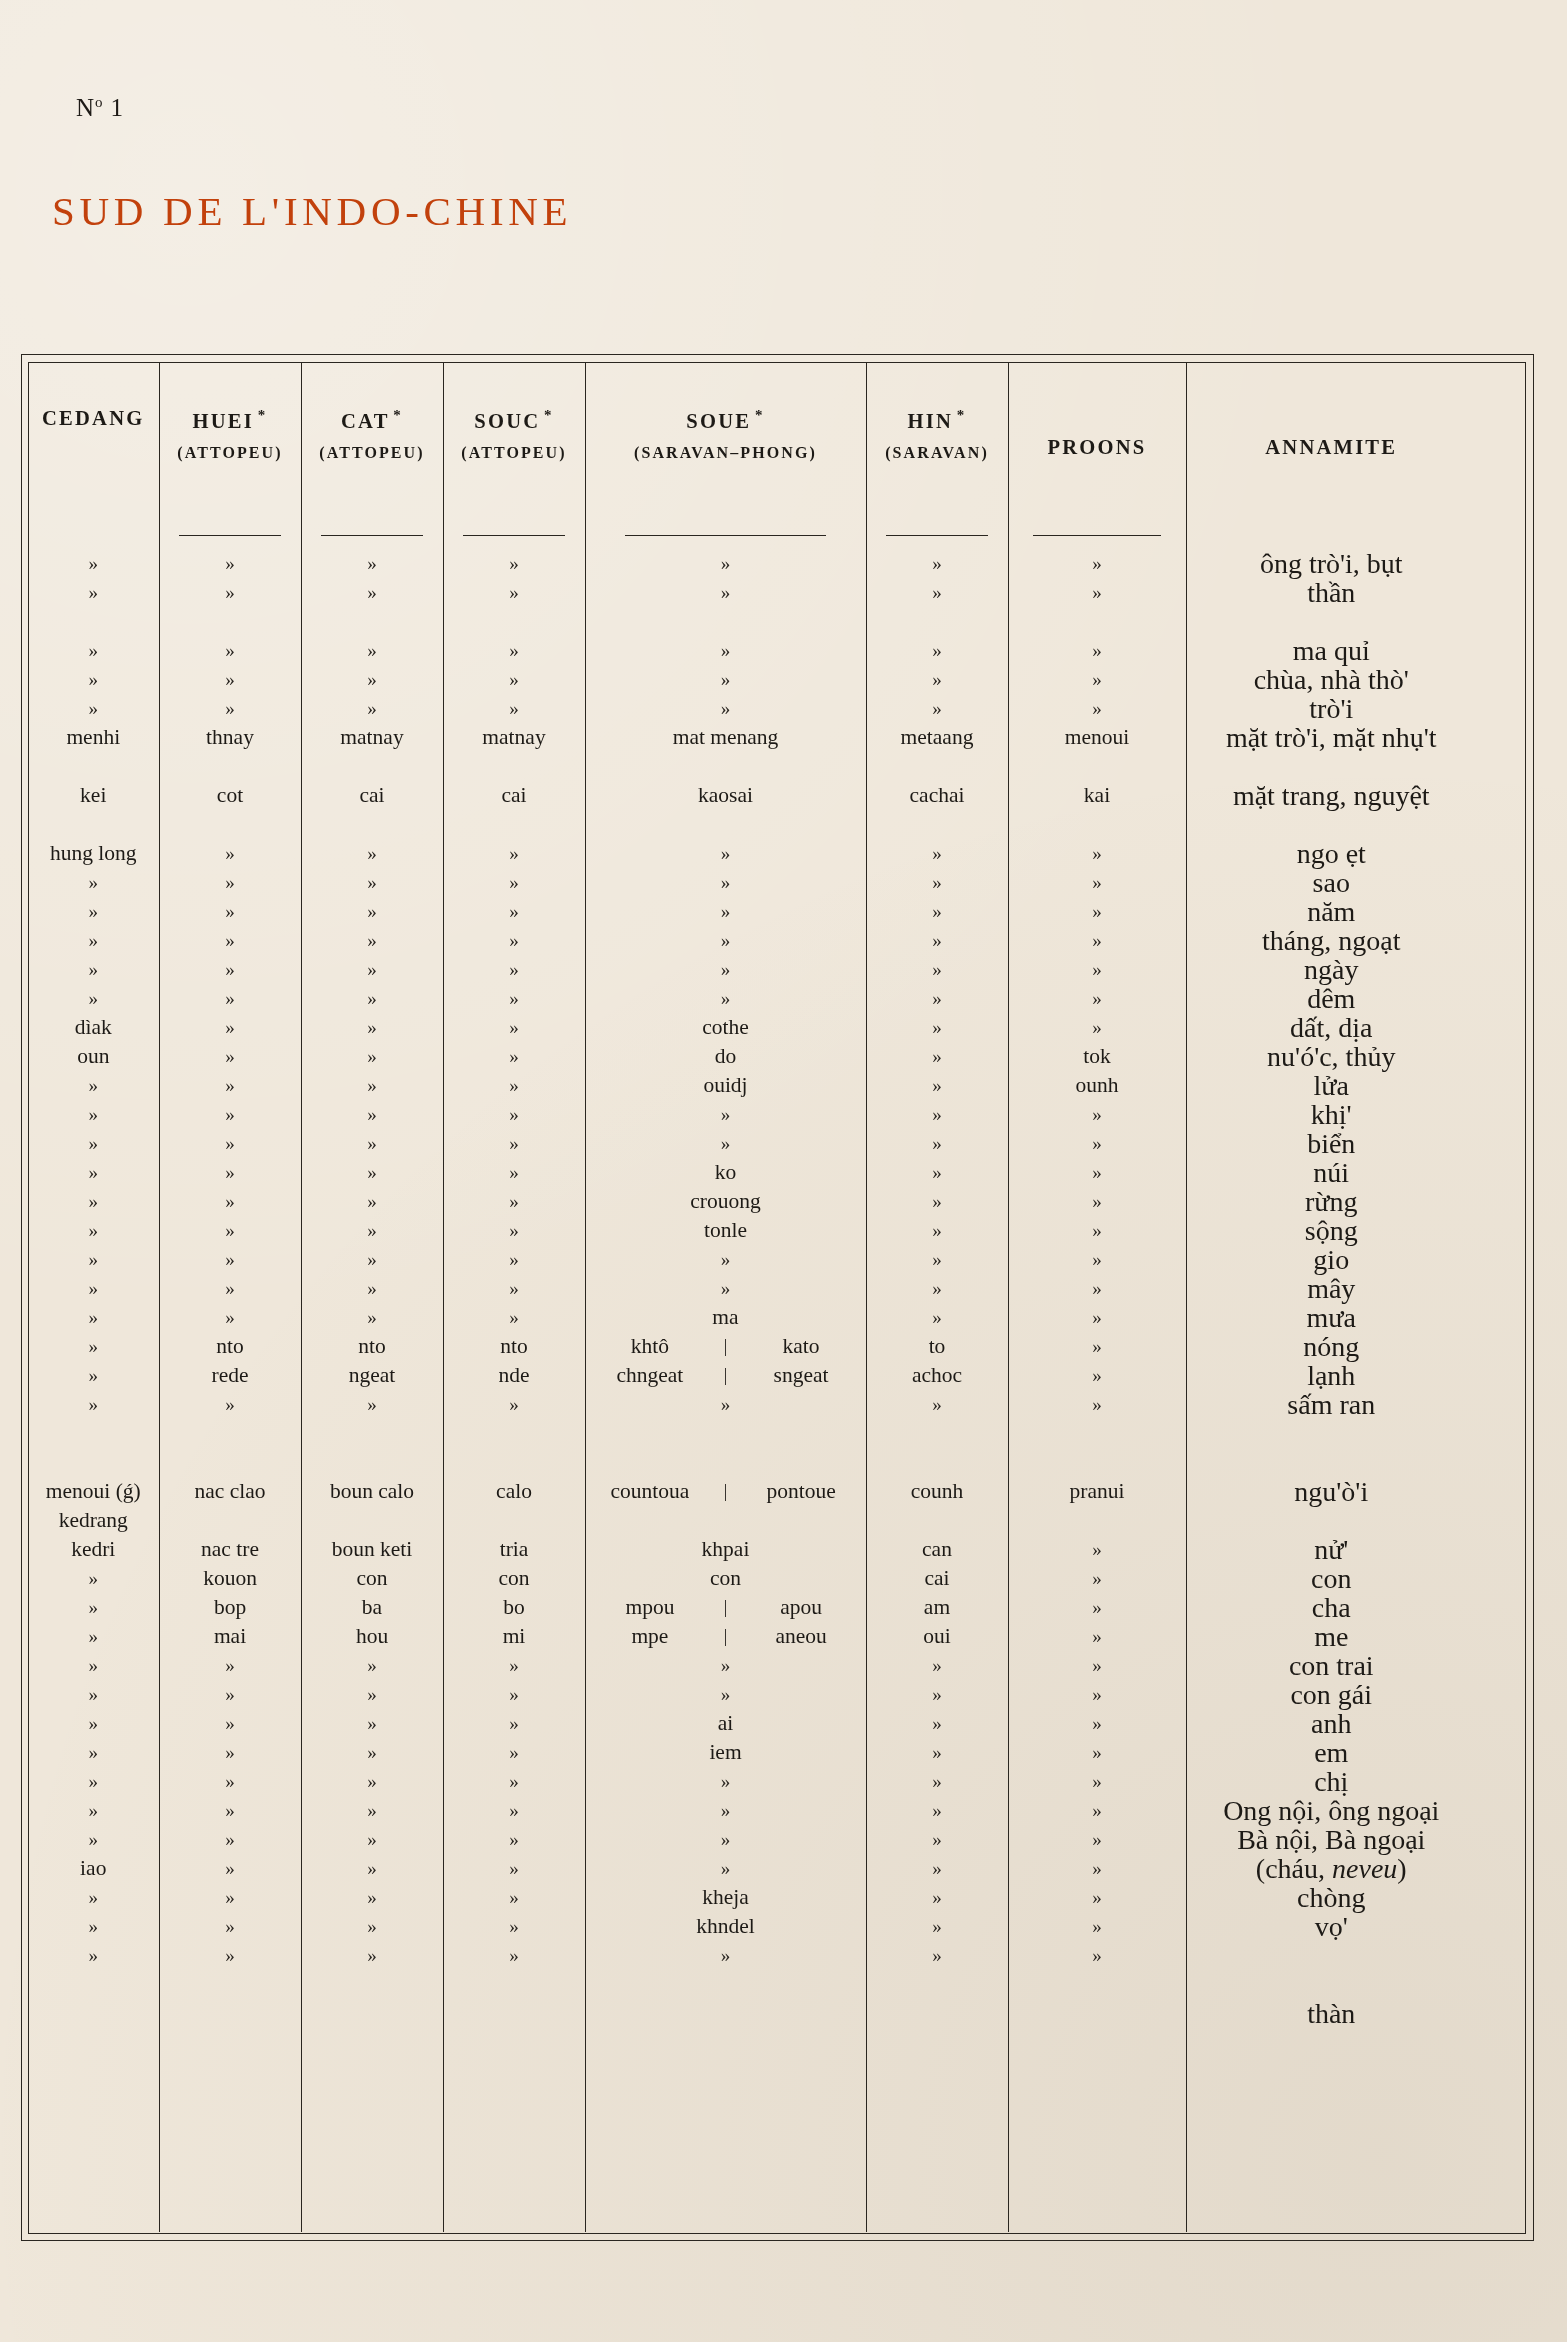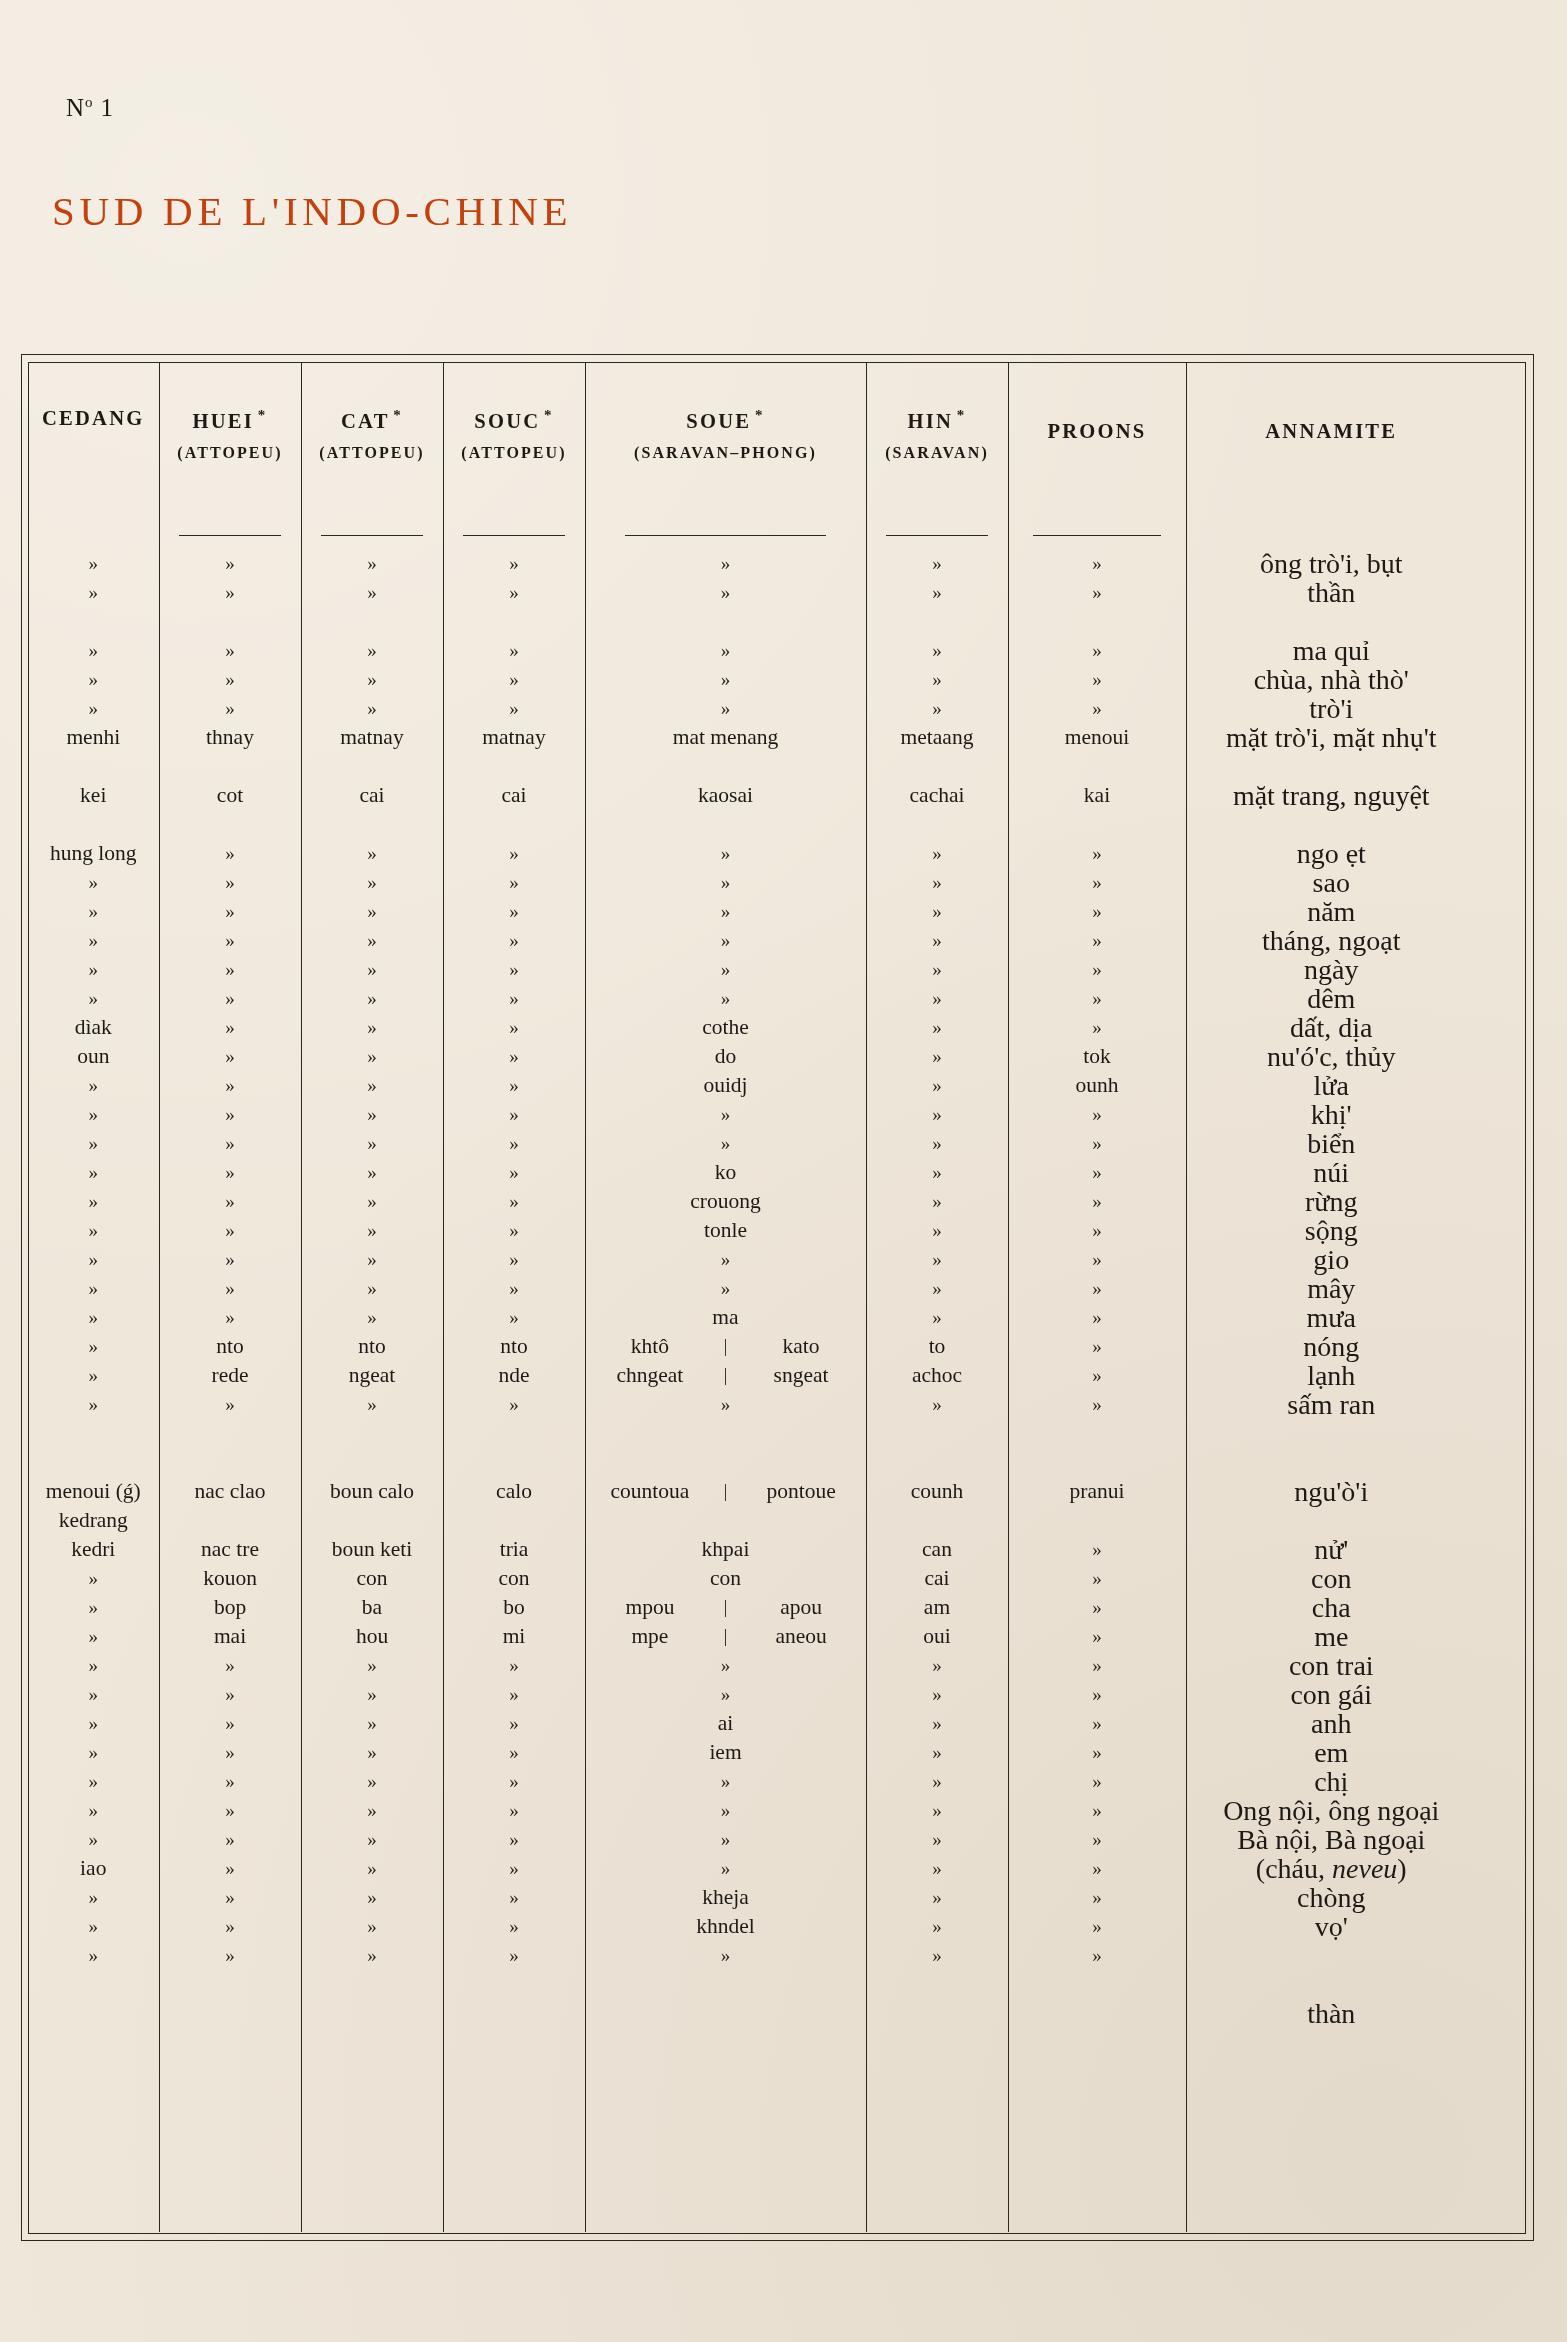--- a/index.html
+++ b/index.html
@@ -24,21 +24,21 @@
     position: absolute;
     inset: 0;
     pointer-events: none;
     background:
       radial-gradient(circle at 12% 8%, rgba(255,255,255,0.30), rgba(255,255,255,0) 45%),
       radial-gradient(circle at 88% 92%, rgba(120,100,70,0.10), rgba(255,255,255,0) 55%);
   }
 
   .folio {
     position: absolute;
-    left: 66px;
+    left: 76px;
     top: 94px;
     font-size: 25px;
     letter-spacing: 0.9px;
     font-family: "Liberation Serif", serif;
   }
   .folio sup {
     font-size: 15px;
     vertical-align: super;
   }
 
@@ -124,21 +124,21 @@
     font-size: 16px;
     letter-spacing: 2.1px;
     display: block;
     margin-top: 11.2px;
   }
   .hdr .inner {
     position: absolute;
     left: 0; right: 0;
     top: 45px;
   }
-  .hdr.mid .inner { top: 58px; }
+  .hdr.mid .inner { top: 74px; }
   .hdr .rule {
     position: absolute;
     left: 14%;
     right: 14%;
     bottom: 13px;
     border-top: 1.9px solid #2a2620;
   }
 
   
   .body-cell {

